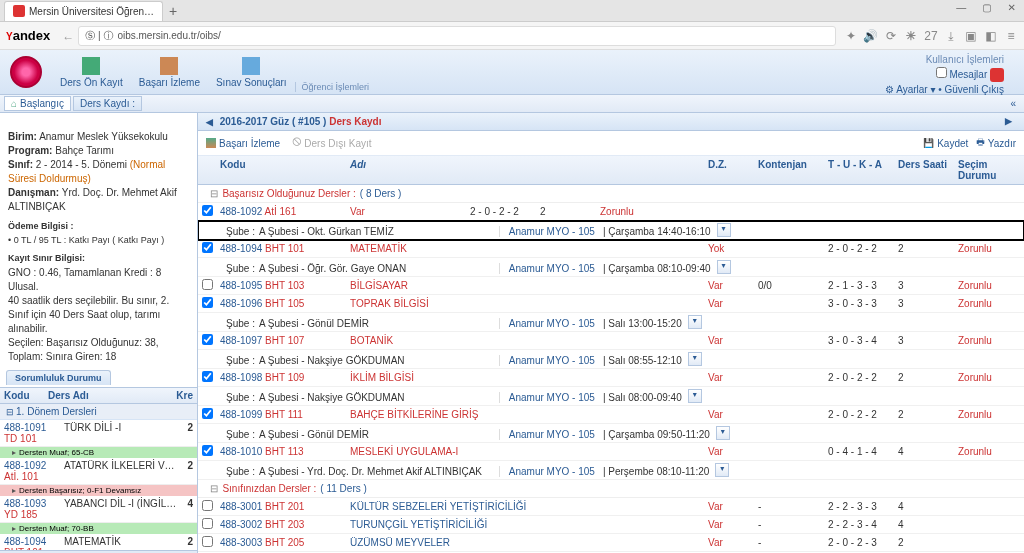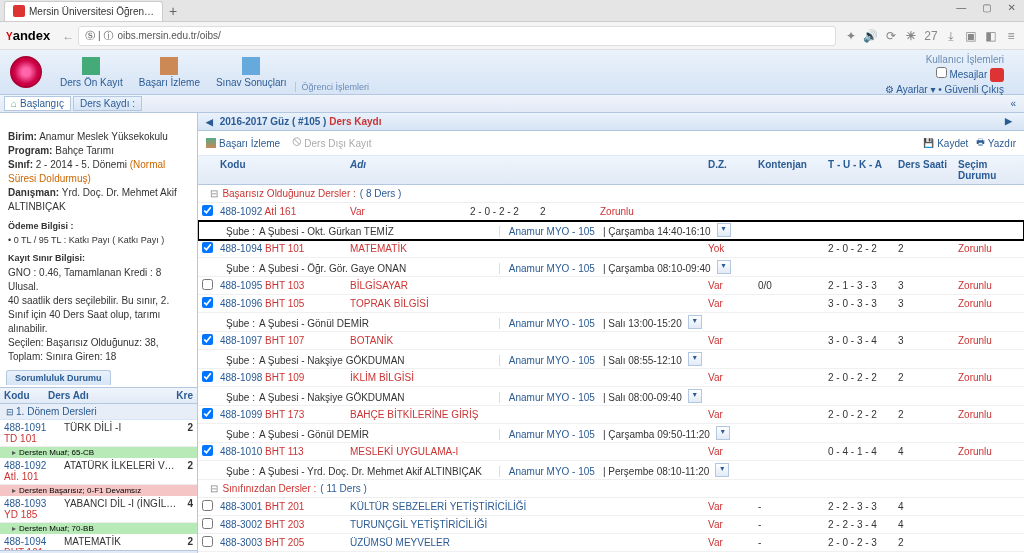--- a/index.html
+++ b/index.html
@@ -367,21 +367,21 @@
           </div>
           <div class="sube-row">
             <span class="label">Şube :</span>
       <span class="inst">A Şubesi - Nakşiye GÖKDUMAN</span>
       <span class="loc">Anamur MYO - 105</span>
       <span class="time">| Salı 08:00-09:40</span>
       <span class="dd">▾</span>
           </div>
           <div class="data-row">
             <div class="chk"><input type="checkbox" checked="" style=""></div>
-    <div class="kodu"><span class="code-a">488-1099</span> <span class="code-b">BHT 173</span></div>
+    <div class="kodu"><span class="code-a">488-1099</span> <span class="code-b">BHT 111</span></div>
     <div class="adi">BAHÇE BİTKİLERİNE GİRİŞ</div>
     <div class="dz">Var</div>
     <div class="kontenjan"></div>
     <div class="tuka">2 - 0 - 2 - 2</div>
     <div class="ds">2</div>
     <div class="secim">Zorunlu</div>
           </div>
           <div class="sube-row">
             <span class="label">Şube :</span>
       <span class="inst">A Şubesi - Gönül DEMİR</span>

